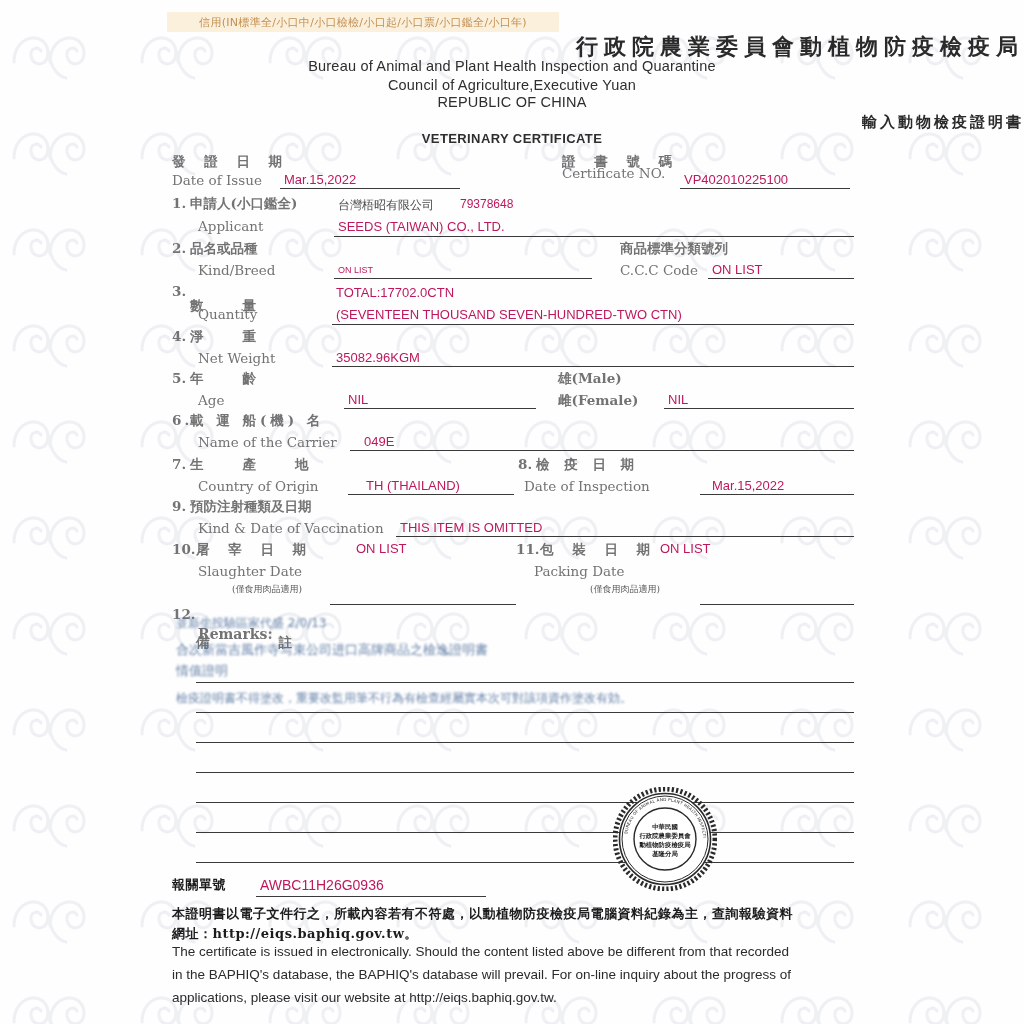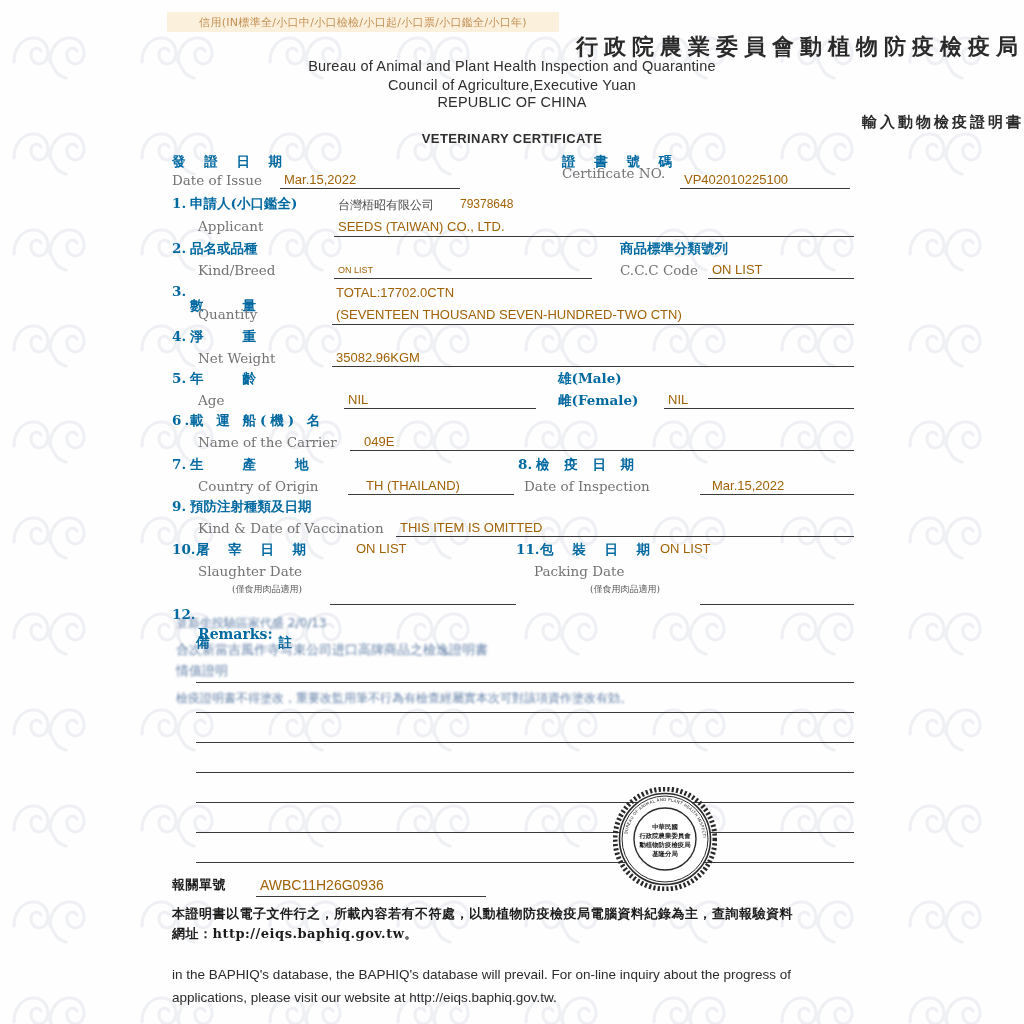--- a/index.html
+++ b/index.html
@@ -85,35 +85,35 @@
   #title-en3  { top: 94px;  font-size: 14.5px; letter-spacing: .2px; }
   #cert-cn    { top: 113px; font-size: 15px; letter-spacing: 3px; }
   #cert-en    { top: 131px; font-size: 13px; font-weight: 700; letter-spacing: .4px; }
 
   
   .cn-label {
     position: absolute;
     font-family: "DejaVu Serif", serif;
     font-weight: 700;
     font-size: 13.5px;
-    color: #0369a1;
+    color: #737373;
     white-space: nowrap;
   }
   .en-label {
     position: absolute;
     font-family: "DejaVu Serif", serif;
     font-size: 13.5px;
     color: #737373;
     white-space: nowrap;
   }
   .value {
     position: absolute;
     font-family: "Liberation Sans", sans-serif;
     font-size: 13px;
-    color: #a16207;
+    color: #be185d;
     white-space: nowrap;
   }
   .value.small {
     font-size: 10px;
     color: #4a4a4a;
   }
   .rule {
     position: absolute;
     height: 0;
     border-bottom: 1.6px solid #3a3a3a;
@@ -327,17 +327,18 @@
       </g>
     </svg>
 
     <div class="footer-cn" style="left:172px; top:876px;">報關單號</div>
     <div class="value" style="left:260px; top:877px; font-size:14px;">AWBC11H26G0936</div>
     <div class="rule" style="left:256px; top:896px; width:230px;"></div>
 
     <div class="footer-cn" style="left:172px; top:905px;">本證明書以電子文件行之，所載內容若有不符處，以動植物防疫檢疫局電腦資料紀錄為主，查詢報驗資料</div>
     <div class="footer-cn" style="left:172px; top:925px;">網址：http://eiqs.baphiq.gov.tw。</div>
 
+    <div class="footer-en" style="left:172px; top:944px;">The certificate is issued in electronically. Should the content listed above be different from that recorded</div>
     <div class="footer-en" style="left:172px; top:967px;">in the BAPHIQ's database, the BAPHIQ's database will prevail. For on-line inquiry about the progress of</div>
     <div class="footer-en" style="left:172px; top:990px;">applications, please visit our website at http://eiqs.baphiq.gov.tw.</div>
 
   </div>
 </div>
 
 </body></html>

